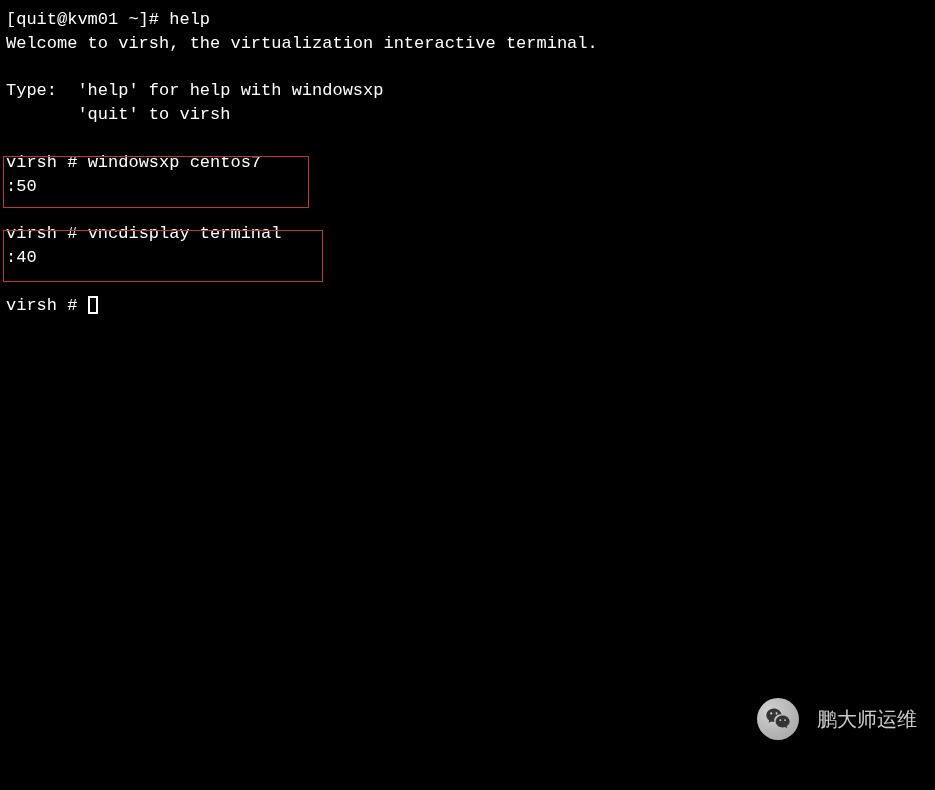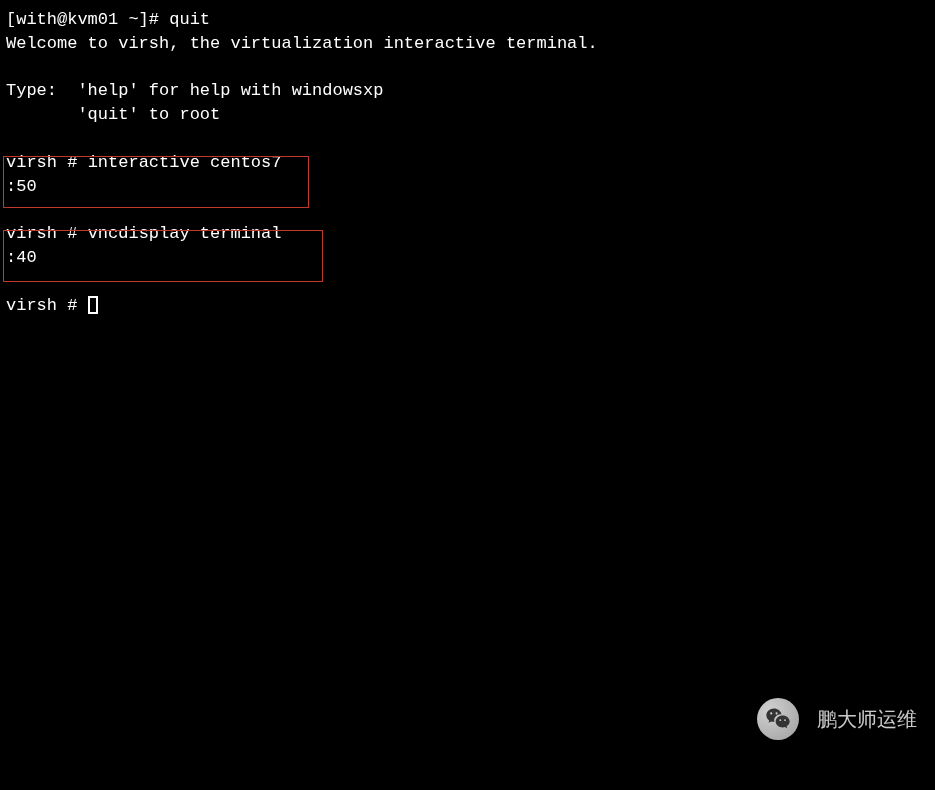--- a/index.html
+++ b/index.html
@@ -74,27 +74,27 @@
     .watermark-text {
       color: #e0e0e0;
       font-family: "Microsoft YaHei", "PingFang SC", sans-serif;
       font-size: 20px;
       font-weight: 400;
     }
   </style>
 </head>
 <body>
 
-<div class="line"><span>[with@kvm01 ~]# </span><span>quit</span></div>
+<div class="line"><span>[quit@kvm01 ~]# </span><span>help</span></div>
 <div class="line">Welcome to virsh, the virtualization interactive terminal.</div>
 <div class="line">&nbsp;</div>
 <div class="line">Type:  'help' for help with windowsxp</div>
-<div class="line">       'quit' to root</div>
+<div class="line">       'quit' to virsh</div>
 <div class="line">&nbsp;</div>
-<div class="line"><span>virsh # </span><span>interactive centos7</span></div>
+<div class="line"><span>virsh # </span><span>windowsxp centos7</span></div>
 <div class="line">:50</div>
 <div class="line">&nbsp;</div>
 <div class="line"><span>virsh # </span><span>vncdisplay terminal</span></div>
 <div class="line">:40</div>
 <div class="line">&nbsp;</div>
 <div class="line"><span>virsh # </span><span class="cursor-block"></span></div>
 
 <div class="highlight-box box1"></div>
 <div class="highlight-box box2"></div>
 

